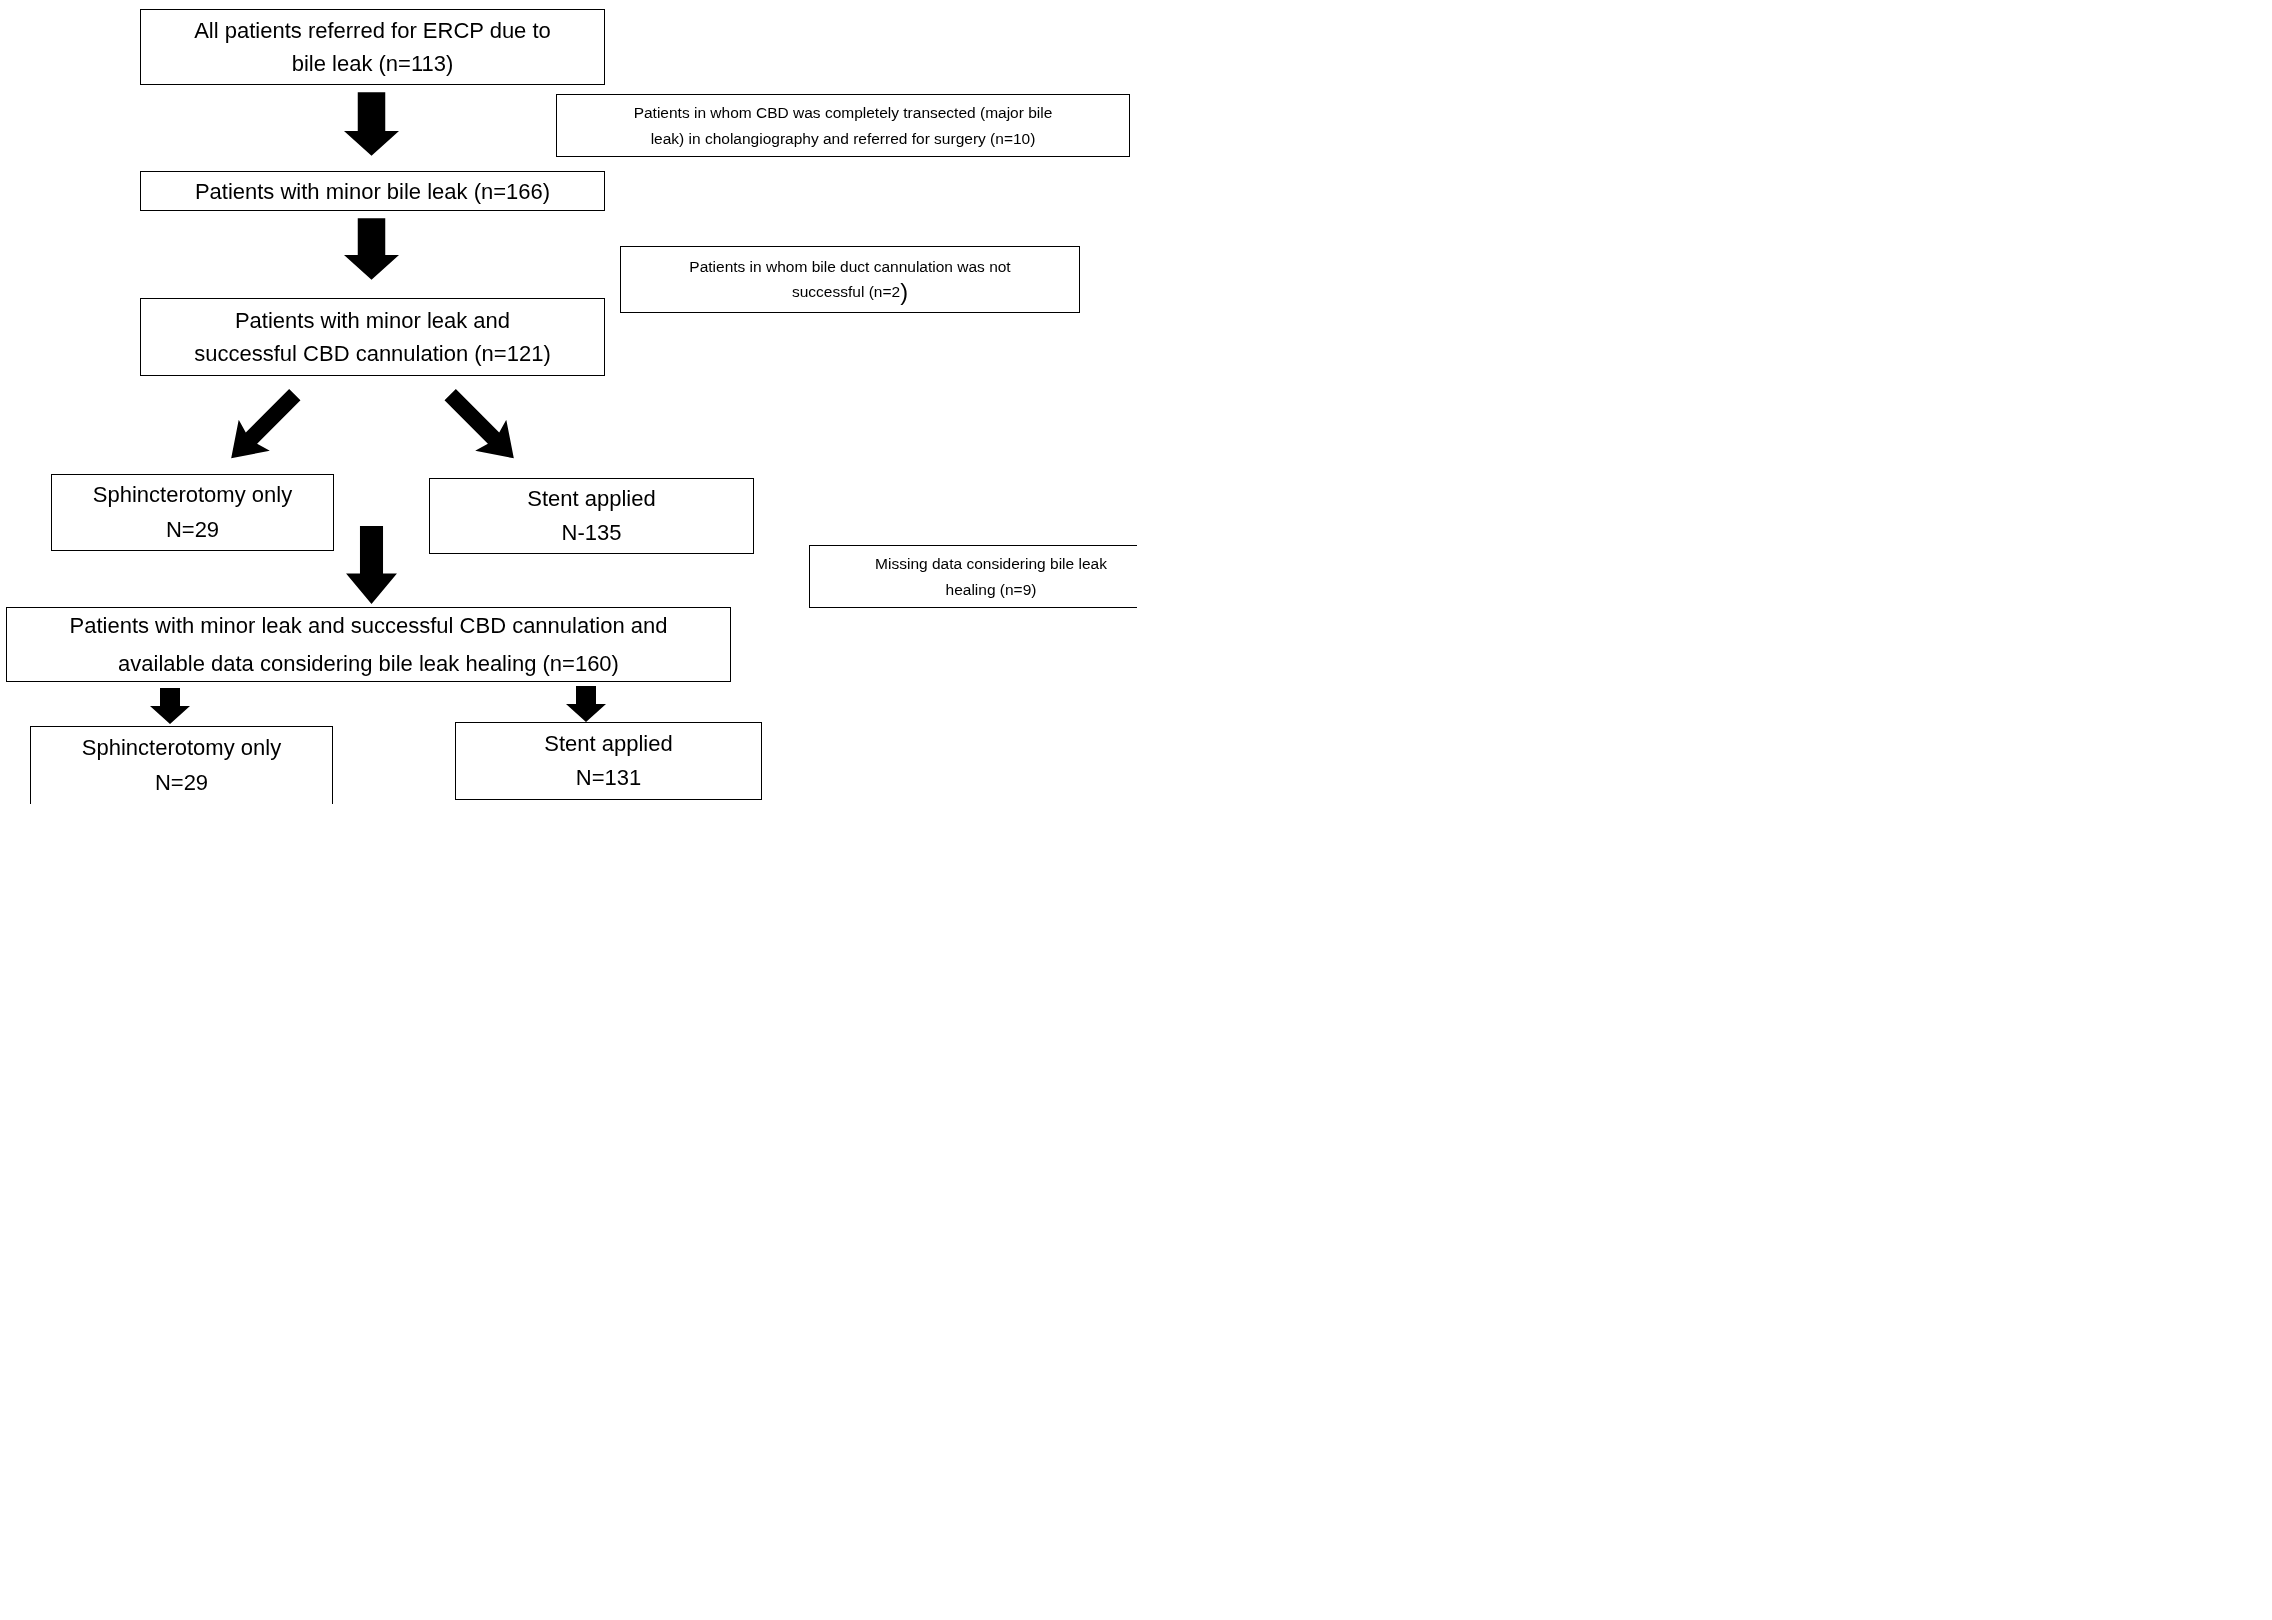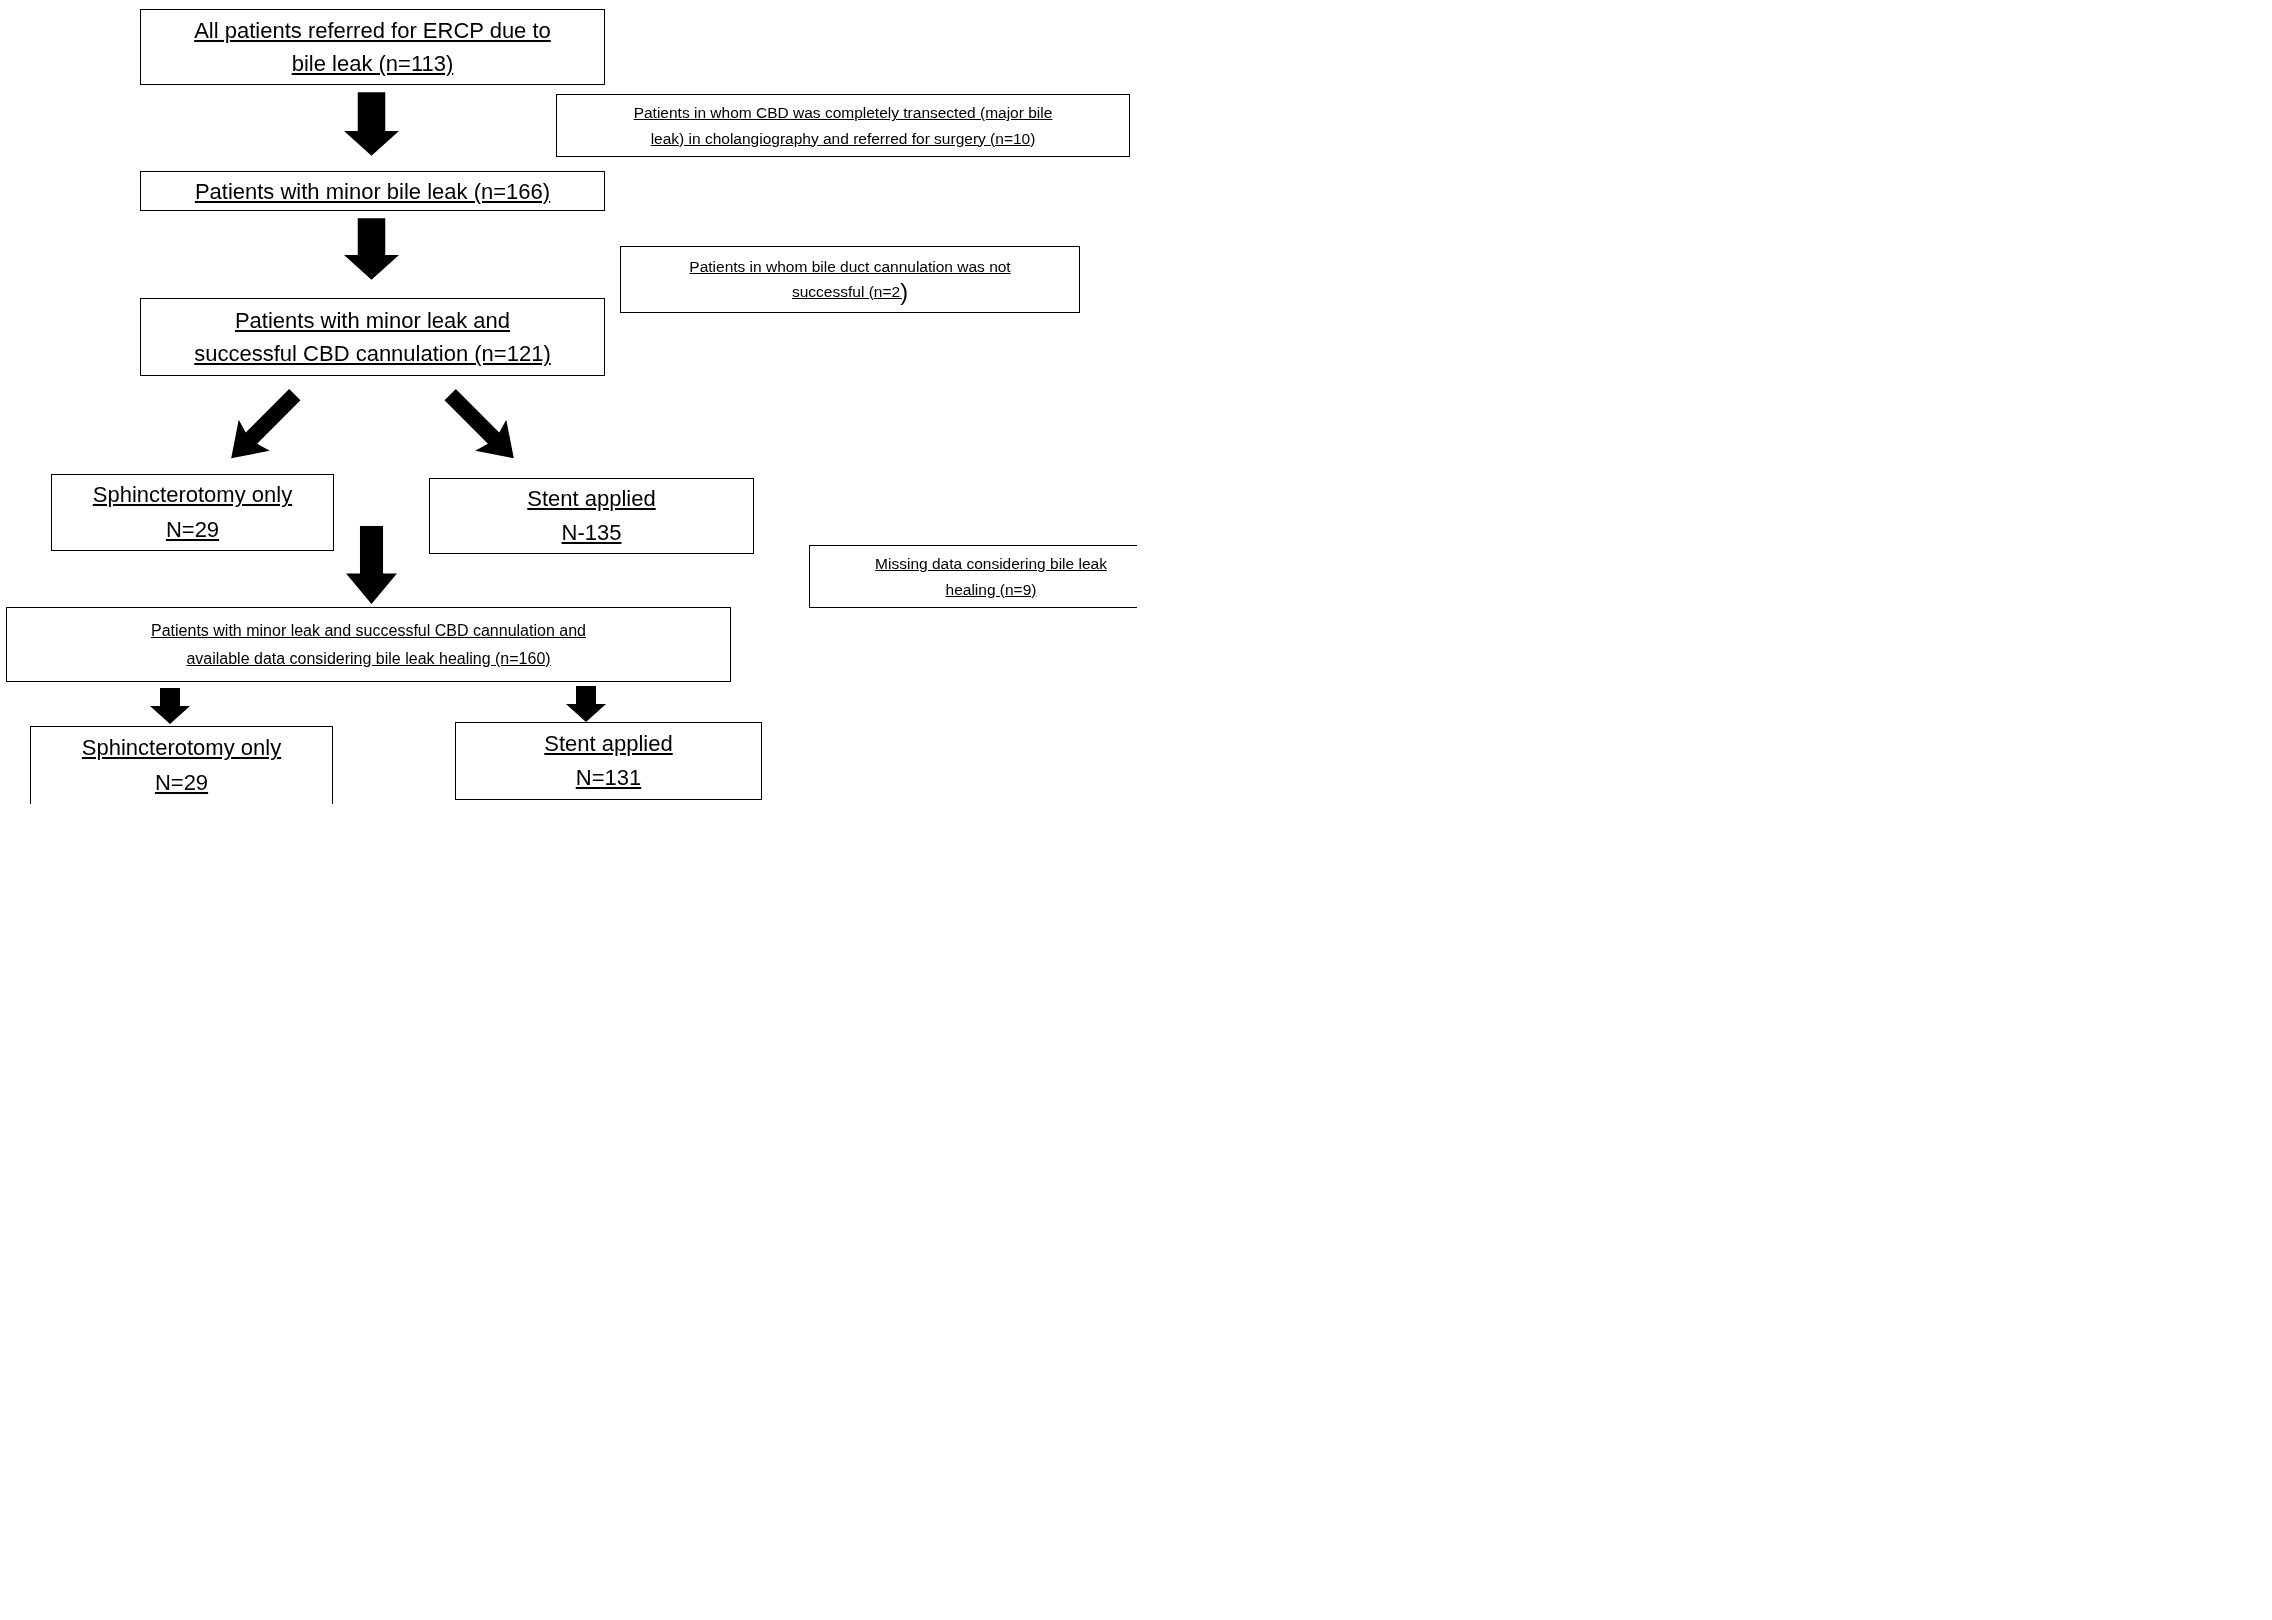--- a/index.html
+++ b/index.html
@@ -20,23 +20,23 @@
     position: absolute;
     box-sizing: border-box;
     border: 1.3px solid #000000;
     background: #ffffff;
     display: flex;
     align-items: center;
     justify-content: center;
     text-align: center;
   }
   .txt { width: 100%; }
-  .ln { display: block; white-space: nowrap; text-decoration: underline; }
+  .ln { display: block; white-space: nowrap; }
   .main   { font-size: 22px; line-height: 1.5; }
-  .wide   { font-size: 16px; line-height: 1.7; }
+  .wide   { font-size: 22px; line-height: 1.7; }
   .branch { font-size: 22px; line-height: 1.55; }
   .side   { font-size: 15.5px; line-height: 1.62; justify-content: flex-end; }
   .cutoff { border-bottom: none; }
   .bigparen {
     font-size: 23.6px;
     line-height: 1;
     vertical-align: -3.4px;
   }
   .arrow { position: absolute; }
   .arrow svg { display: block; }

